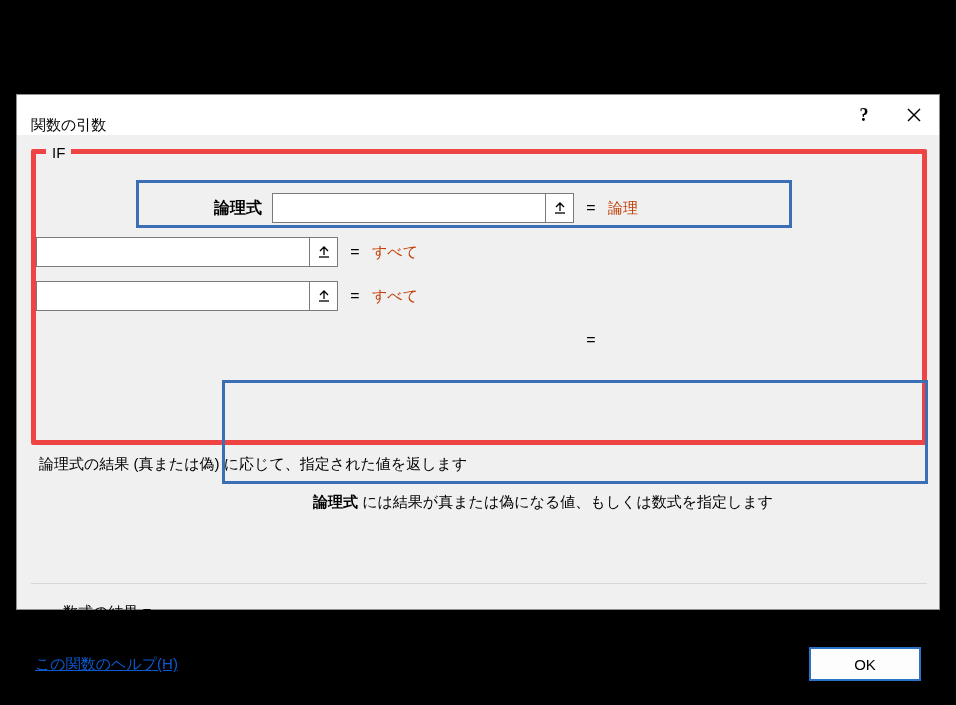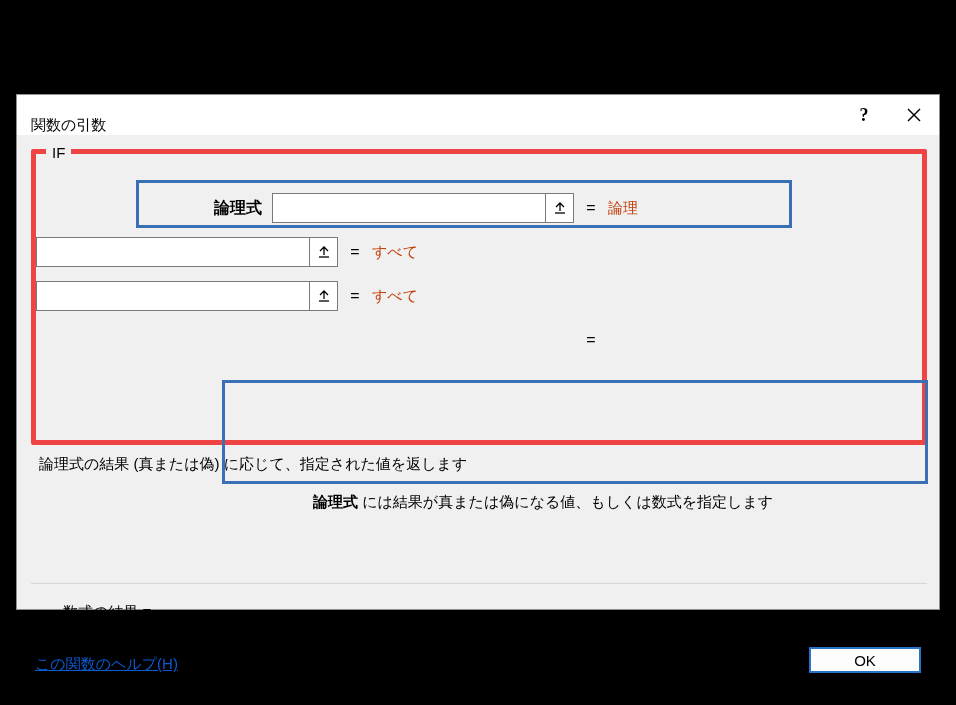--- a/index.html
+++ b/index.html
@@ -185,21 +185,21 @@
   }
   .btnrow {
     position: absolute;
     right: 18px;
     top: 552px;
     display: flex;
     gap: 12px;
   }
   .btn {
     min-width: 104px;
-    height: 26px;
+    height: 34px;
     background: #fdfdfd;
     border: 1px solid #8a8a8a;
     display: flex;
     align-items: center;
     justify-content: center;
     font-size: 15px;
     cursor: pointer;
     margin-left: 16px;
   }
   .btn.ok { border: 2px solid #2a72c8; min-width: 112px; }

